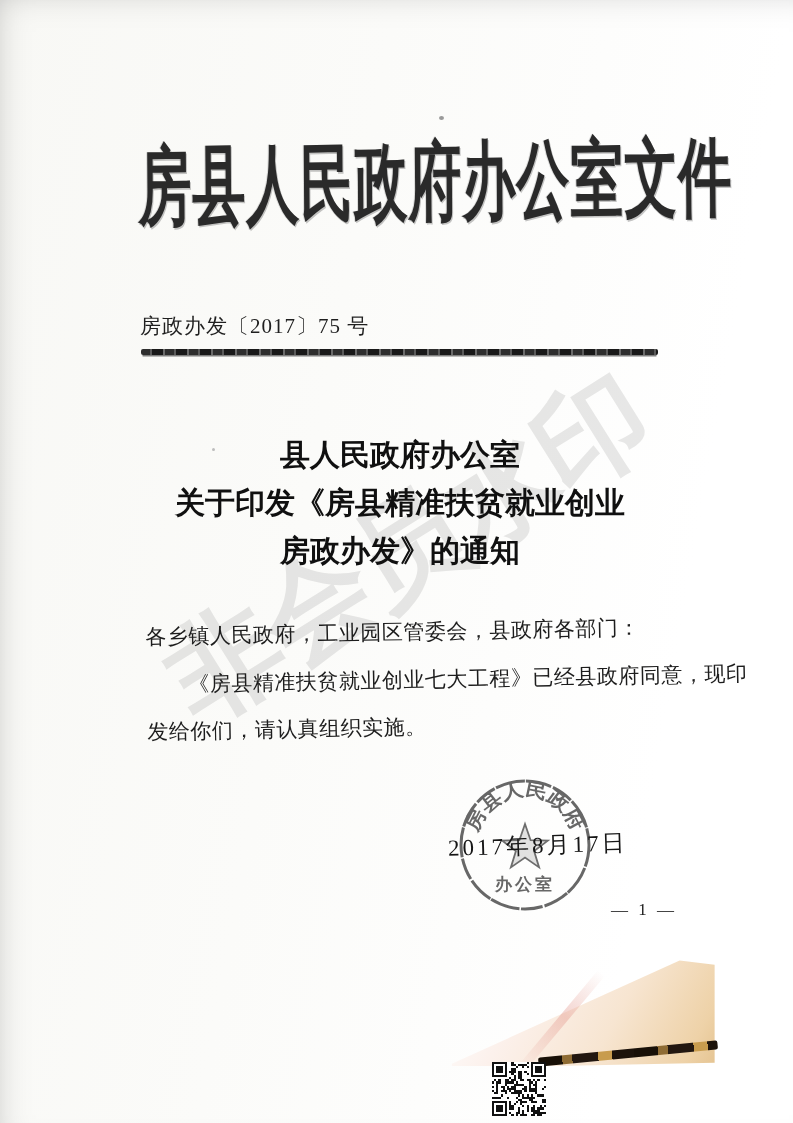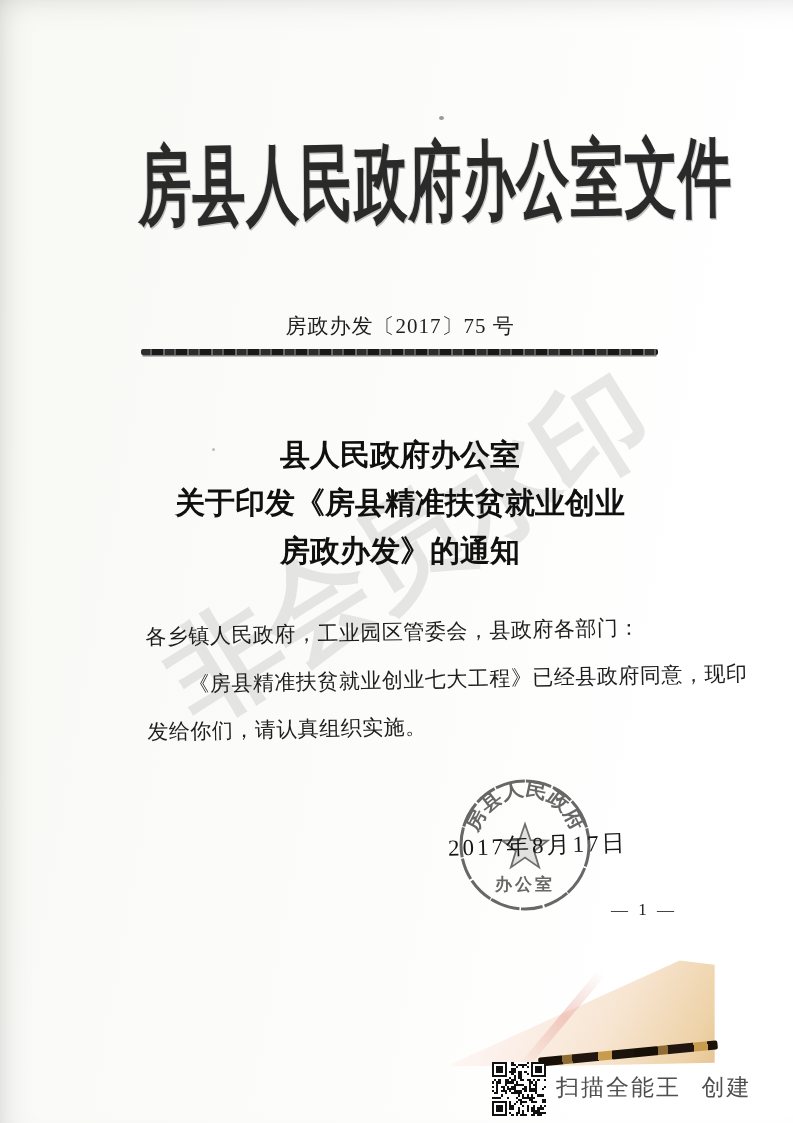--- a/index.html
+++ b/index.html
@@ -24,21 +24,21 @@
   
   .brush-header {
     left:138px; top:126px; width:524px; text-align:center;
     font-size:53px; font-weight:900; color:#2a2a2a; letter-spacing:1px;
     transform:scaleY(1.62) rotate(-0.6deg); transform-origin:center top;
     text-shadow:1px 1px 0 rgba(90,90,90,.35), -1px 0 0 rgba(120,120,120,.25);
     white-space:nowrap; z-index:2;
   }
 
   .doc-number {
-    left:140px; top:312px; width:520px; text-align:center;
+    left:140px; top:312px; width:520px; 
     font-size:21px; color:#1f1f1f; letter-spacing:1px; z-index:2;
   }
 
   .rule {
     left:141px; top:349px; width:517px; height:6px; border-radius:2px;
     background:repeating-linear-gradient(90deg,#2e2e2e 0 9px,#5a5a5a 9px 11px,#191919 11px 22px,#6b6b6b 22px 24px);
     box-shadow:0 3px 0 -1.5px rgba(45,45,45,.6); z-index:2;
   }
 
   .doc-title {
@@ -348,15 +348,14 @@
         <rect x="2" y="2" width="3" height="3" fill="#111"></rect>
         <rect x="18" y="0" width="7" height="7"></rect>
         <rect x="19" y="1" width="5" height="5" fill="#fff"></rect>
         <rect x="20" y="2" width="3" height="3" fill="#111"></rect>
         <rect x="0" y="18" width="7" height="7"></rect>
         <rect x="1" y="19" width="5" height="5" fill="#fff"></rect>
         <rect x="2" y="20" width="3" height="3" fill="#111"></rect>
       </g>
   </svg>
 
-  <div class="abs footer-label">扫描全能王 创建</div>
 
 </div>
 
 </body></html>

